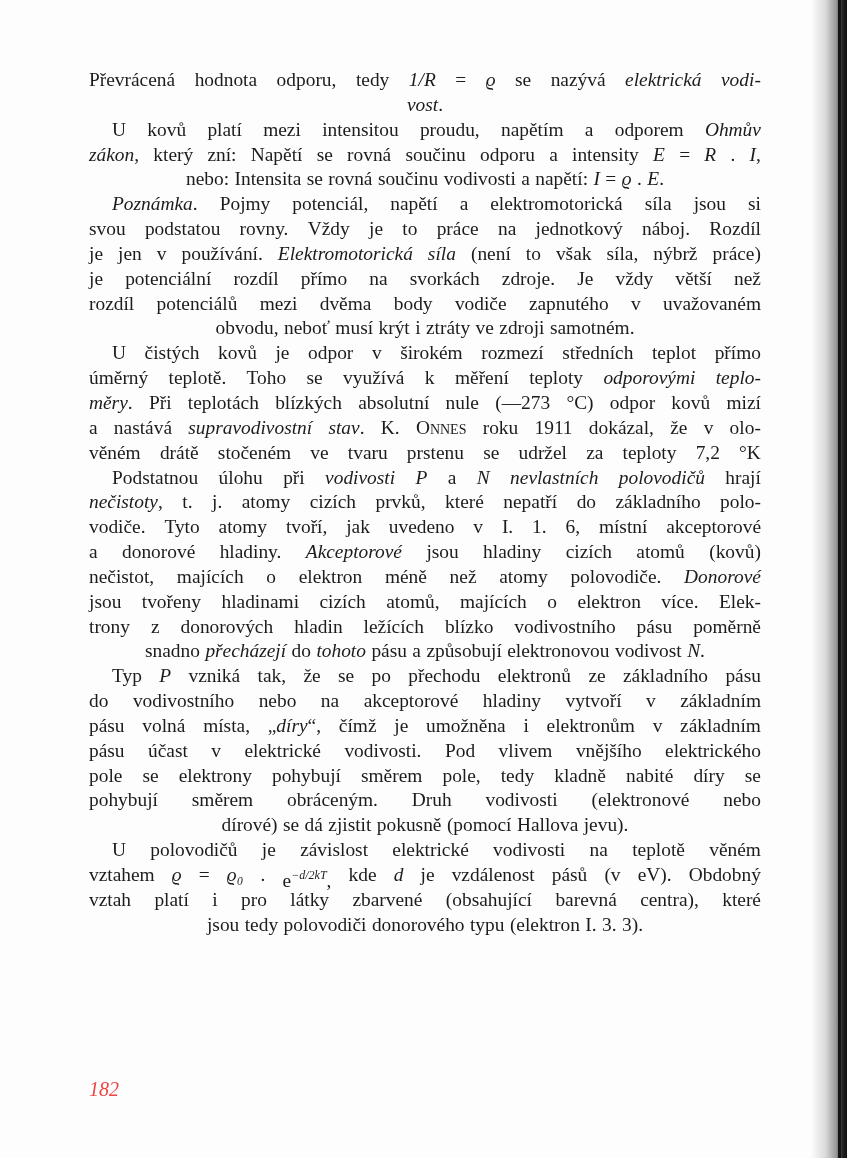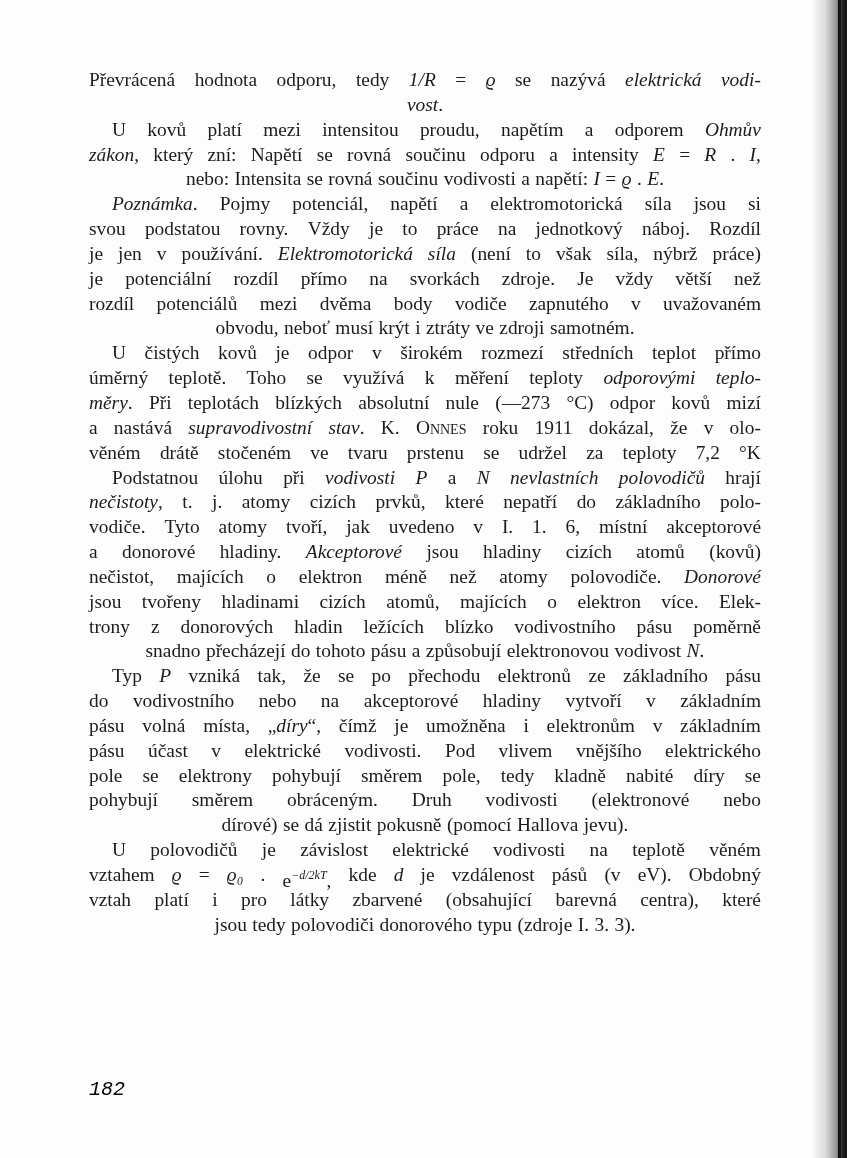--- a/index.html
+++ b/index.html
@@ -20,22 +20,22 @@
     }
     .line { white-space: nowrap; display: flex; justify-content: space-between; height: 24.85px; }
     .line.last { justify-content: center; gap: 0; }
     .line.last .seg { margin-right: 0; }
     .line.indent { padding-left: 23px; }
     .seg { white-space: pre; }
     .i { font-style: italic; }
     .sc { font-variant: small-caps; }
     .page-number {
       position: absolute; left: 89px; top: 1078px;
-      font-family: Liberation Mono, monospace;
-      font-style: italic; font-size: 20px; color: #000000;
+      font-family: Liberation Serif, serif;
+      font-style: italic; font-size: 20px; color: #ef4444;
     }
     sup { font-size: 12px; vertical-align: 8px; font-style: italic; }
   </style>
 </head>
 <body>
 
 <div class="page">
   <div class="text-block" id="text-block">
       <div>
         <div class="line">
@@ -324,23 +324,23 @@
           <span class="seg"><span>donorových</span></span>
           <span class="seg"><span>hladin</span></span>
           <span class="seg"><span>ležících</span></span>
           <span class="seg"><span>blízko</span></span>
           <span class="seg"><span>vodivostního</span></span>
           <span class="seg"><span>pásu</span></span>
           <span class="seg"><span>poměrně</span></span>
         </div>
         <div class="line last">
           <span class="seg" style="margin-right: 0.28em;"><span>snadno</span></span>
-          <span class="seg" style="margin-right: 0.28em;"><span>přecházejí</span></span>
+          <span class="seg" style="margin-right: 0.28em; font-style: italic;"><span>přecházejí</span></span>
           <span class="seg" style="margin-right: 0.28em;"><span>do</span></span>
-          <span class="seg" style="margin-right: 0.28em;"><span>tohoto</span></span>
+          <span class="seg" style="margin-right: 0.28em; font-style: italic;"><span>tohoto</span></span>
           <span class="seg" style="margin-right: 0.28em;"><span>pásu</span></span>
           <span class="seg" style="margin-right: 0.28em;"><span>a</span></span>
           <span class="seg" style="margin-right: 0.28em;"><span>způsobují</span></span>
           <span class="seg" style="margin-right: 0.28em;"><span>elektronovou</span></span>
           <span class="seg" style="margin-right: 0.28em;"><span>vodivost</span></span>
           <span class="seg"><span class="i">N</span><span>.</span></span>
         </div>
       </div>
       <div>
         <div class="line indent">
@@ -464,21 +464,21 @@
           <span class="seg"><span>barevná</span></span>
           <span class="seg"><span>centra),</span></span>
           <span class="seg"><span>které</span></span>
         </div>
         <div class="line last">
           <span class="seg" style="margin-right: 0.28em;"><span>jsou</span></span>
           <span class="seg" style="margin-right: 0.28em;"><span>tedy</span></span>
           <span class="seg" style="margin-right: 0.28em;"><span>polovodiči</span></span>
           <span class="seg" style="margin-right: 0.28em;"><span>donorového</span></span>
           <span class="seg" style="margin-right: 0.28em;"><span>typu</span></span>
-          <span class="seg" style="margin-right: 0.28em;"><span>(zdroje</span></span>
+          <span class="seg" style="margin-right: 0.28em;"><span>(elektron</span></span>
           <span class="seg" style="margin-right: 0.28em;"><span>I.</span></span>
           <span class="seg" style="margin-right: 0.28em;"><span>3.</span></span>
           <span class="seg"><span>3).</span></span>
         </div>
       </div>
     </div>
   <div class="page-number">182</div>
   <div class="gutter"></div>
   <div class="gutter-edge"></div>
 </div>

